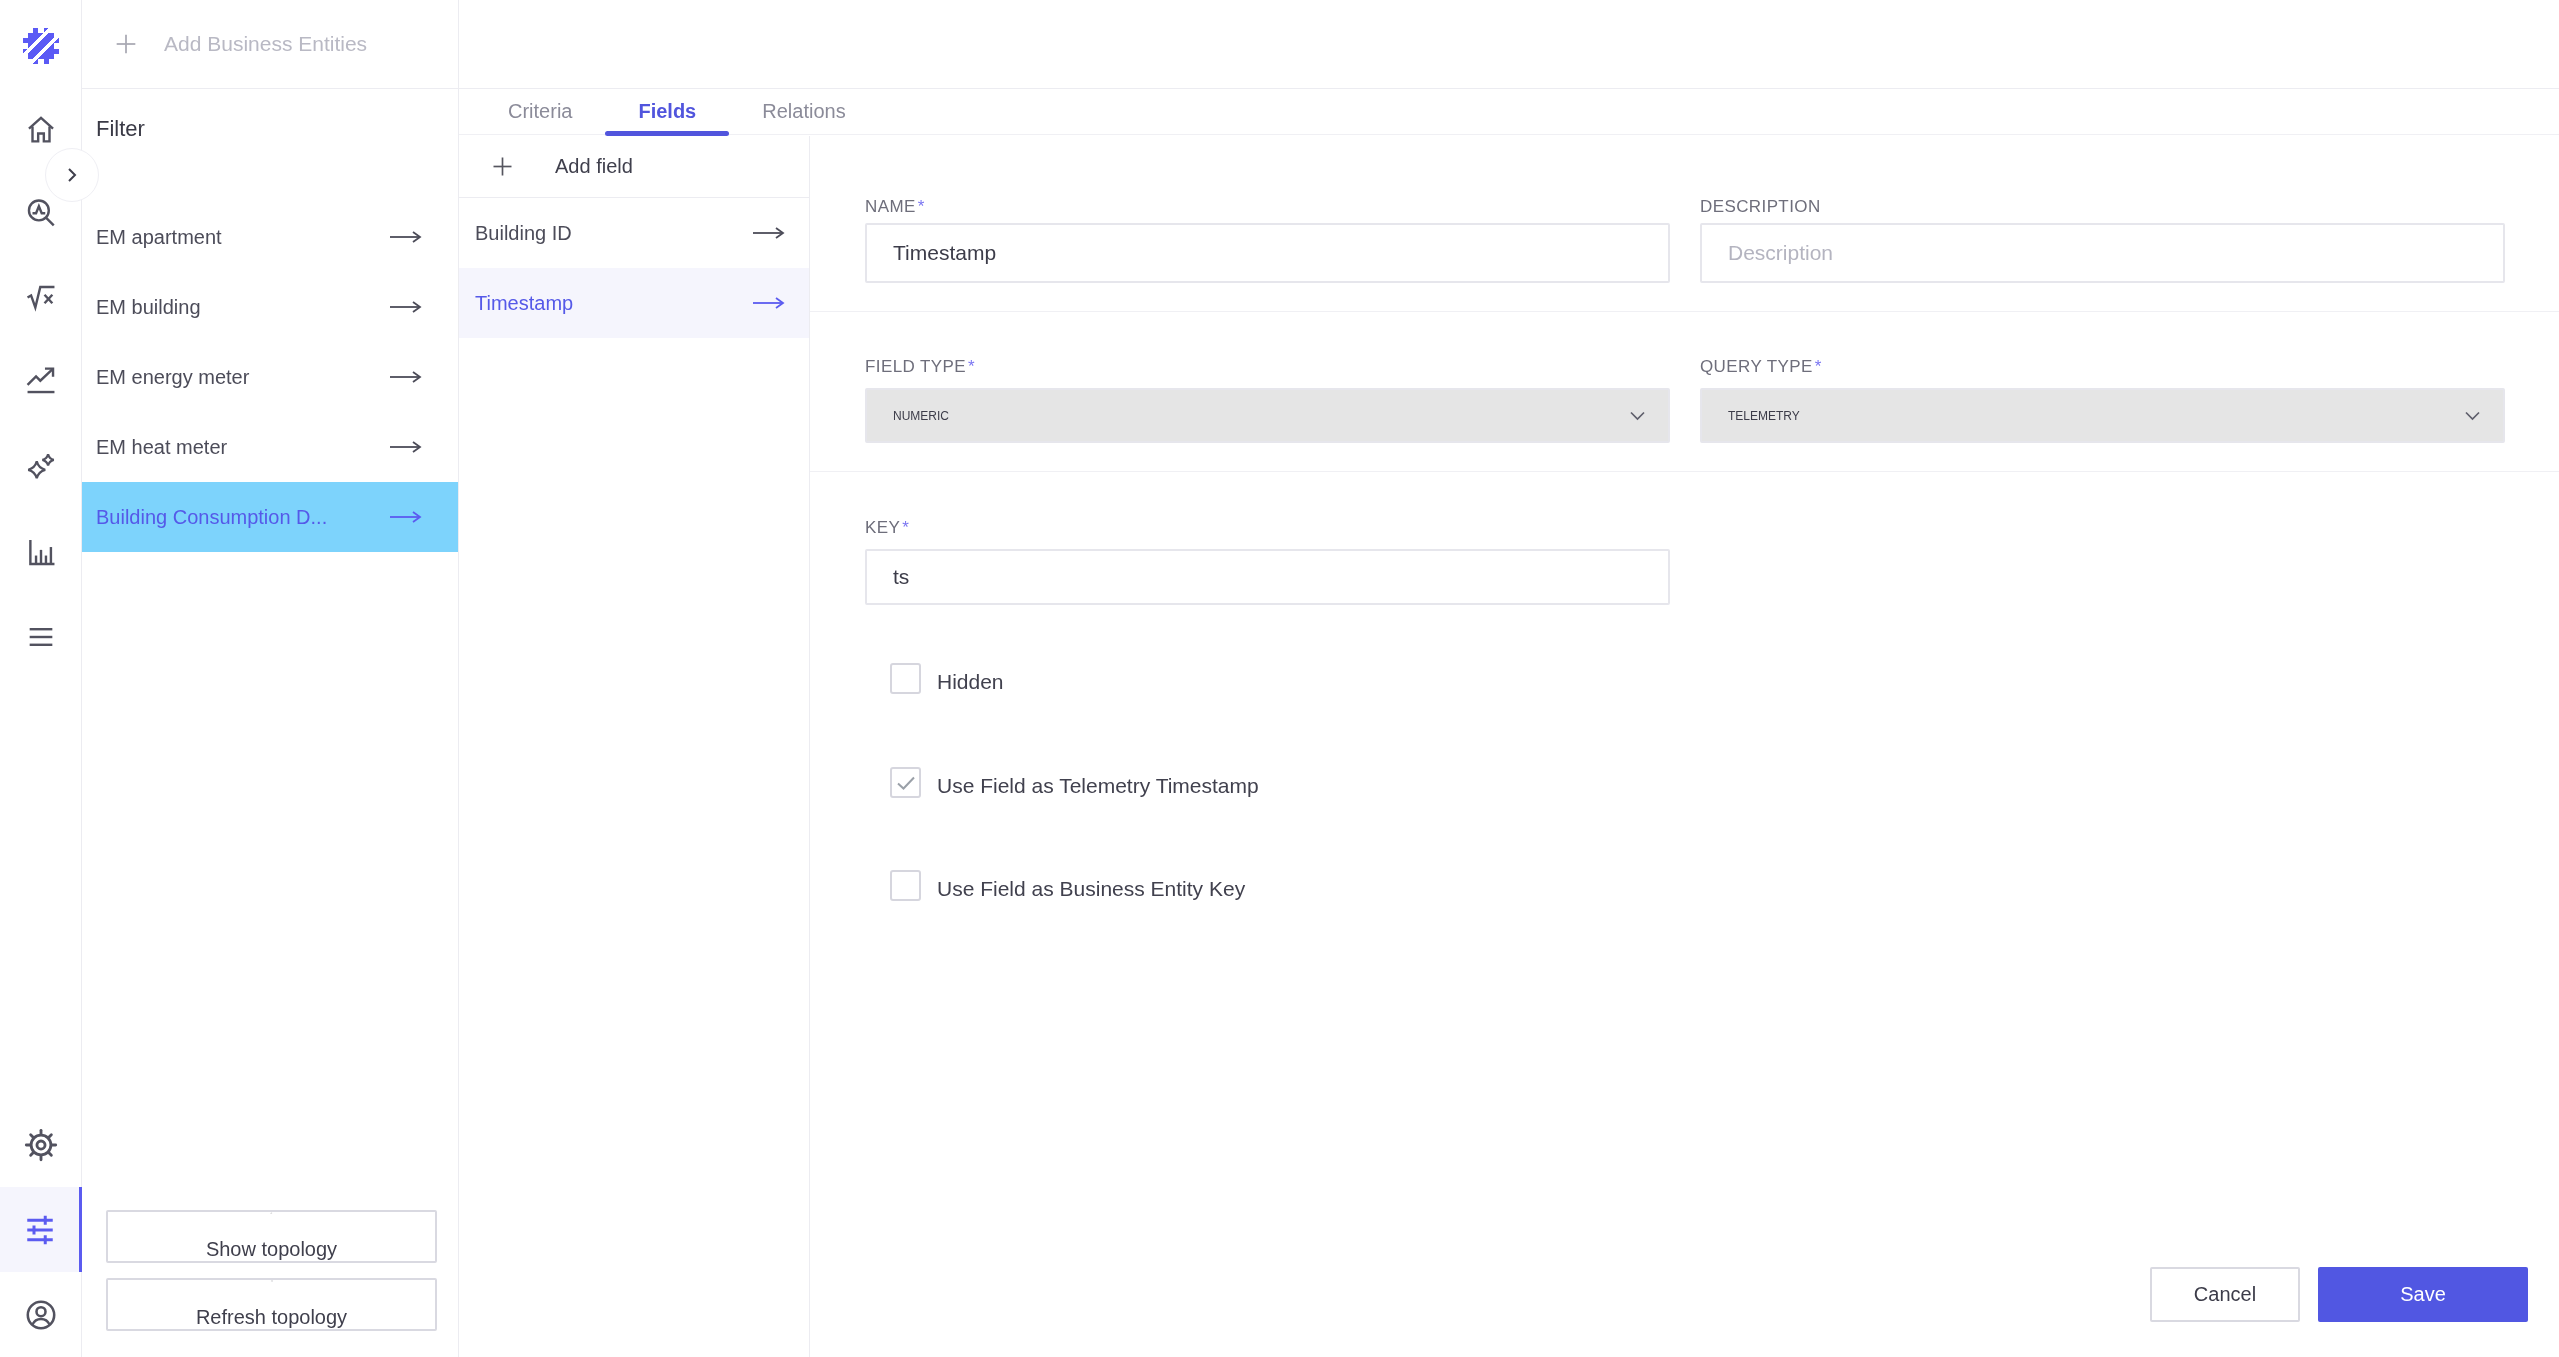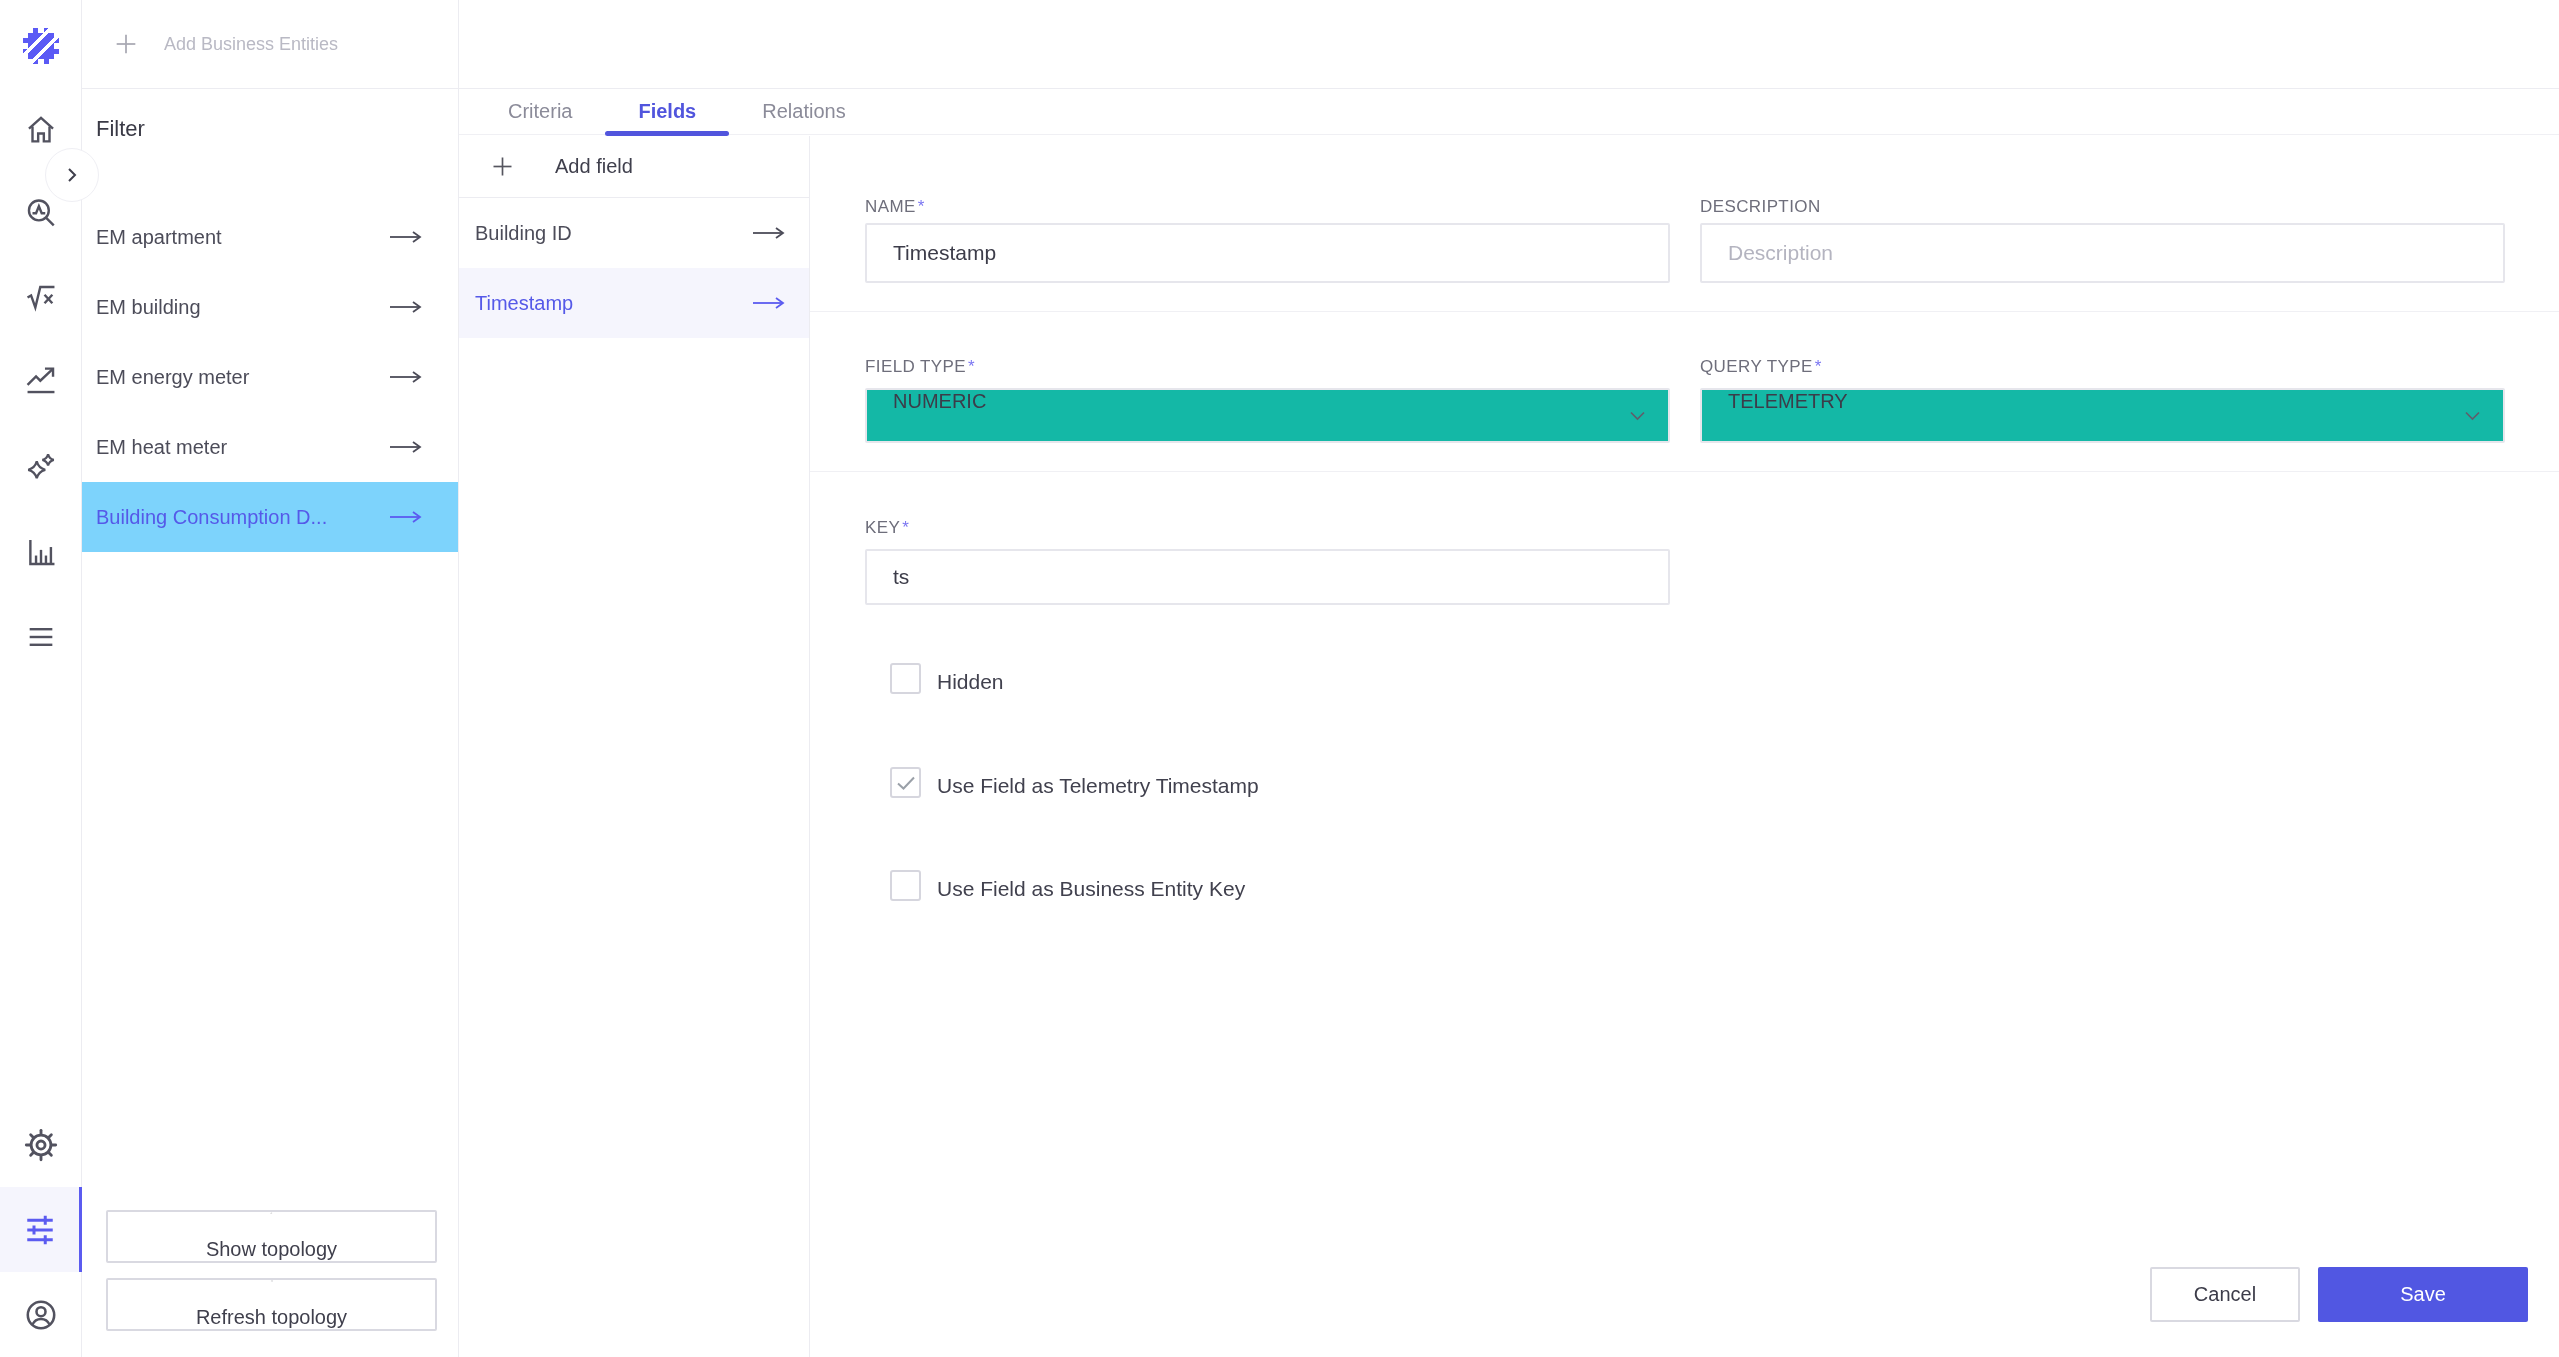--- a/index.html
+++ b/index.html
@@ -19,21 +19,21 @@
   .rail-btn { position: absolute; left: 0; width: 82px; height: 56px; display: flex; align-items: center; justify-content: center; cursor: pointer; }
   .rail-btn.active { background: #f5f5fd; border-right: 3px solid #5b5bf0; }
 
   
   .collapse-btn { position: absolute; left: 45px; top: 148px; width: 54px; height: 54px; border-radius: 50%;
     background: #fff; border: 1px solid #efeff4; display: flex; align-items: center; justify-content: center; z-index: 6; cursor: pointer; }
 
   
   .sidebar { position: absolute; left: 82px; top: 0; width: 377px; height: 100%; background: #fff; border-right: 1px solid #ececf1; z-index: 3; }
   .sidebar-top { position: absolute; top: 0; left: 0; right: 0; height: 88px; display: flex; align-items: center; padding-left: 30px; gap: 24px; cursor: pointer; }
-  .sidebar-top .add-be-label { font-size: 18px; color: #b9b9c4; }
+  .sidebar-top .add-be-label { font-size: 21px; color: #b9b9c4; }
   .filter-title { position: absolute; top: 116px; left: 14px; font-size: 22px; color: #3a3a46; }
   .filter-list { position: absolute; top: 202px; left: 0; right: 0; }
   .filter-item { height: 70px; display: flex; align-items: center; justify-content: space-between; padding: 0 34px 0 14px; font-size: 20px; color: #4c4c59; cursor: pointer; }
   .filter-item.active { background: #7dd3fc; color: #5559e8; }
   .sidebar-action { position: absolute; left: 24px; width: 331px; height: 53px; background: #fff; border: 2px solid #d9d9e1; border-radius: 2px;
     display: flex; align-items: center; justify-content: center; gap: 24px; font-size: 20px; color: #3f3f4c; cursor: pointer; flex-direction: column; }
   .sidebar-action.show-topology { top: 1210px; }
   .sidebar-action.refresh-topology { top: 1278px; }
 
   
@@ -56,22 +56,22 @@
   .field-item.active { background: #f5f5fd; color: #5559e8; }
 
   
   .form-area { position: relative; flex: 1; }
   .form-label { position: absolute; font-size: 17px; letter-spacing: 0.4px; color: #6e6e7b; }
   .req { color: #7b76f2; margin-left: 2px; }
   .form-divider { position: absolute; left: 0; right: 0; height: 0; border-top: 1px solid #f0f0f4; }
   .text-input { position: absolute; width: 805px; height: 60px; border: 2px solid #e6e6ec; border-radius: 2px; padding: 0 26px;
     font-family: "Liberation Sans", sans-serif; font-size: 21px; color: #3c3c49; outline: none; background: #fff; }
   .text-input::placeholder { color: #b4b4c0; opacity: 1; }
-  .select-box { position: absolute; width: 805px; height: 55px; border: 2px solid #e6e6ec; border-radius: 2px; background: #14b8a6;
-    display: flex; padding: 0 26px; font-size: 20px; color: #3c3c49; cursor: pointer; }
+  .select-box { position: absolute; width: 805px; height: 55px; border: 2px solid #e6e6ec; border-radius: 2px; background: #e5e5e5;
+    display: flex; align-items: center; padding: 0 26px; font-size: 12px; color: #3c3c49; cursor: pointer; }
   .select-box .chev { position: absolute; right: 22px; top: 50%; transform: translateY(-50%); }
 
   .col1 { left: 55px; }
   .col2 { left: 890px; }
 
   .checkbox-row { position: absolute; left: 80px; display: flex; align-items: flex-end; gap: 16px; cursor: pointer; }
   .checkbox { width: 31px; height: 31px; border: 2px solid #d6d6de; border-radius: 3px; background: #fff; display: flex; align-items: center; justify-content: center; }
   .checkbox svg { visibility: hidden; }
   .checkbox.checked svg { visibility: visible; }
   .checkbox-label { font-size: 21px; color: #41414e; }

